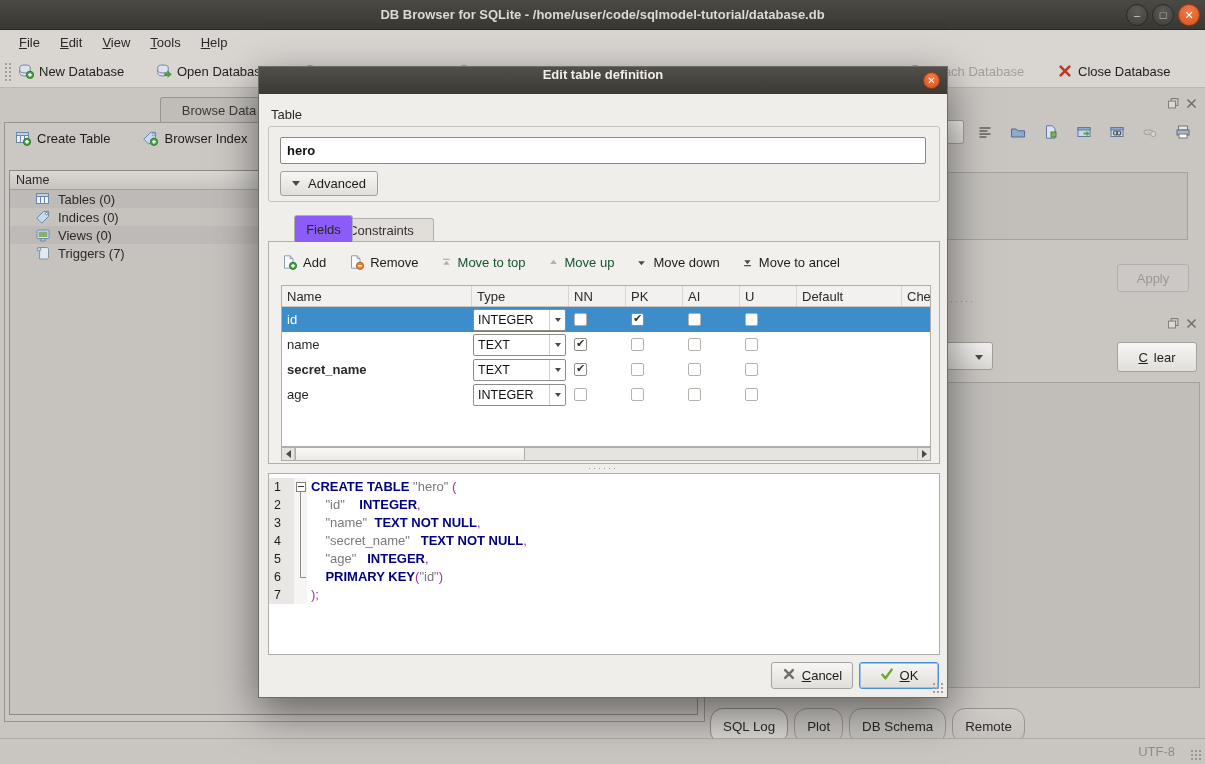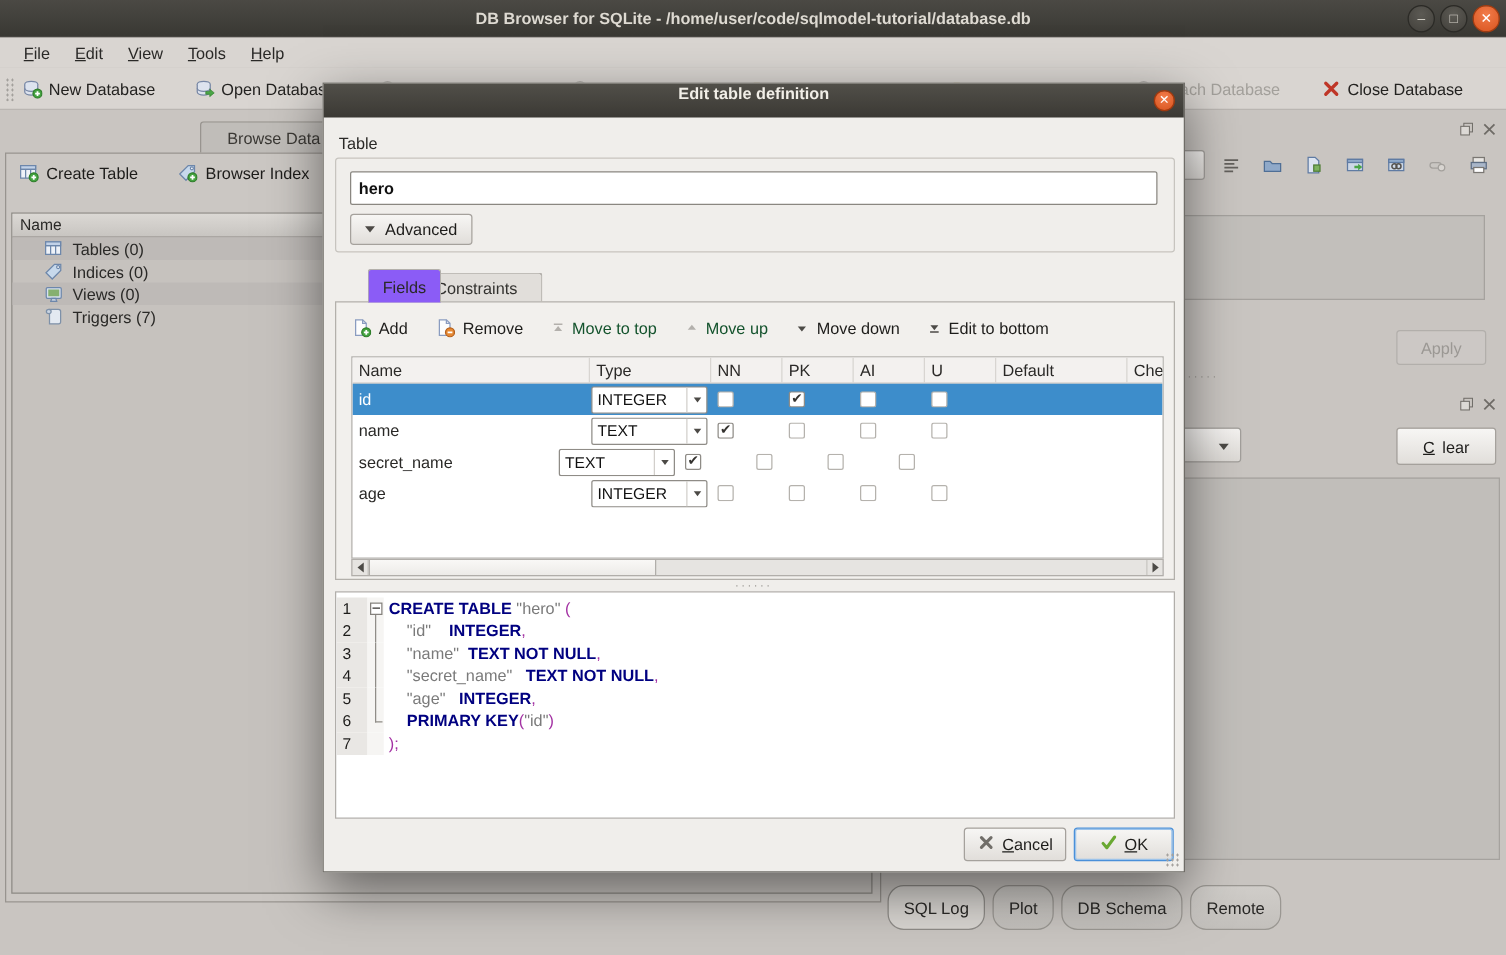--- a/index.html
+++ b/index.html
@@ -368,20 +368,24 @@
     </div>
   <button class="btn clearbtn"><u>C</u>lear</button>
   <div class="logarea"></div>
   <div class="btabs" id="btabs">
       <button class="btab active">SQL Log</button>
       <button class="btab">Plot</button>
       <button class="btab">DB Schema</button>
       <button class="btab">Remote</button>
     </div>
 
+  <div class="statusbar">
+    <span class="enc">UTF-8</span>
+    <div class="grip"></div>
+  </div>
 
   <div class="dialog">
     <div class="dtitle">
       <span>Edit table definition</span>
       <button class="dclose">✕</button>
     </div>
 
     <div class="dlabel">Table</div>
     <div class="dgroup">
       <input class="dinput" value="hero" style="">
@@ -443,21 +447,21 @@
             </span>
             <span>Move down</span>
           </button>
           <button class="fbtn">
             <span class="icon" style="display: inline-flex; color: rgb(76, 74, 70);">
               <svg width="11" height="11" viewBox="0 0 16 16">
                 <path d="M8 10.5L3.4 4.7h9.2z" fill="currentColor"></path>
                 <path d="M3 11.7h10v1.8H3z" fill="currentColor"></path>
               </svg>
             </span>
-            <span>Edit to bottom</span>
+            <span>Move to ancel</span>
           </button>
         </div>
       <div class="fgrid">
         <div class="ghead" id="ghead">
             <div class="gc" style="width: 190px;">Name</div>
             <div class="gc" style="width: 97px;">Type</div>
             <div class="gc" style="width: 57px;">NN</div>
             <div class="gc" style="width: 57px;">PK</div>
             <div class="gc" style="width: 57px;">AI</div>
             <div class="gc" style="width: 57px;">U</div>
@@ -509,21 +513,21 @@
               <div class="gc" style="width: 57px;">
                 <div class="cb"></div>
               </div>
               <div class="gc" style="width: 57px;">
                 <div class="cb"></div>
               </div>
               <div class="gc" style="width: 105px;"></div>
               <div class="gc" style="width: 130px;"></div>
             </div>
             <div class="grow">
-              <div class="gc name" style="width: 164px;">secret_name</div>
+              <div class="gc name" style="width: 190px; font-weight: bold;">secret_name</div>
               <div class="gc" style="width: 97px;">
                 <div class="combo">
                   <span class="cv">TEXT</span>
                   <span class="ca">
                     <span class="arr"></span>
                   </span>
                 </div>
               </div>
               <div class="gc" style="width: 57px;">
                 <div class="cb checked"></div>

